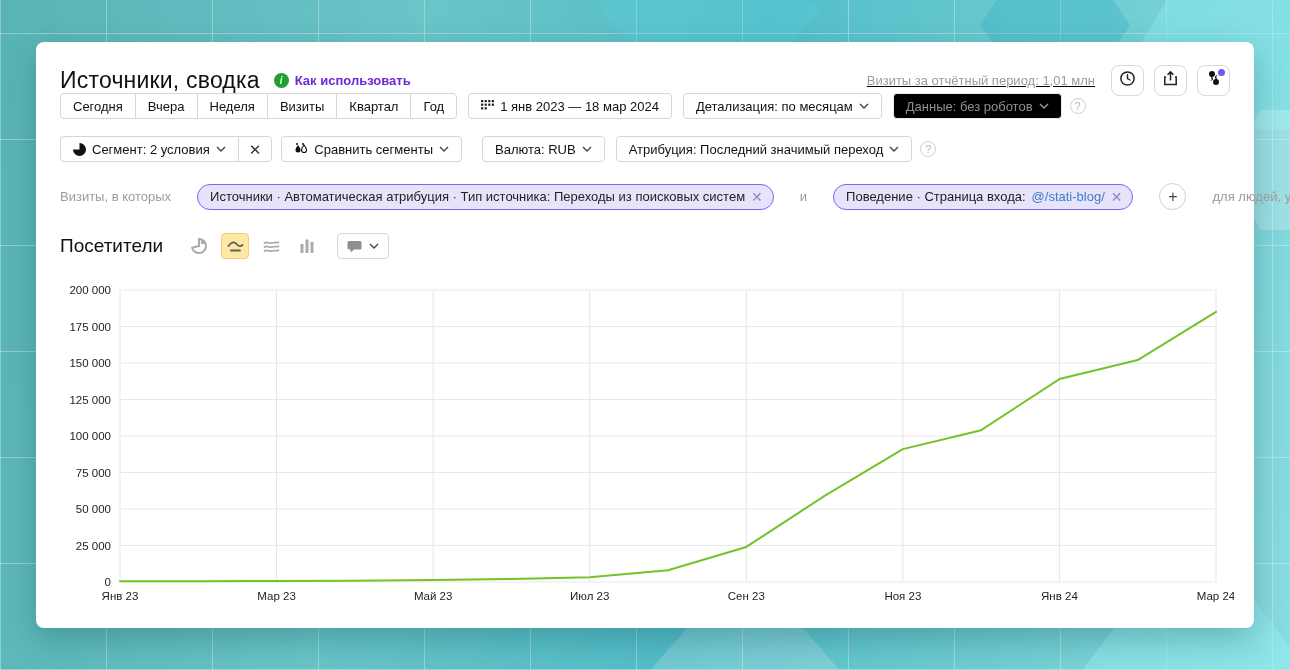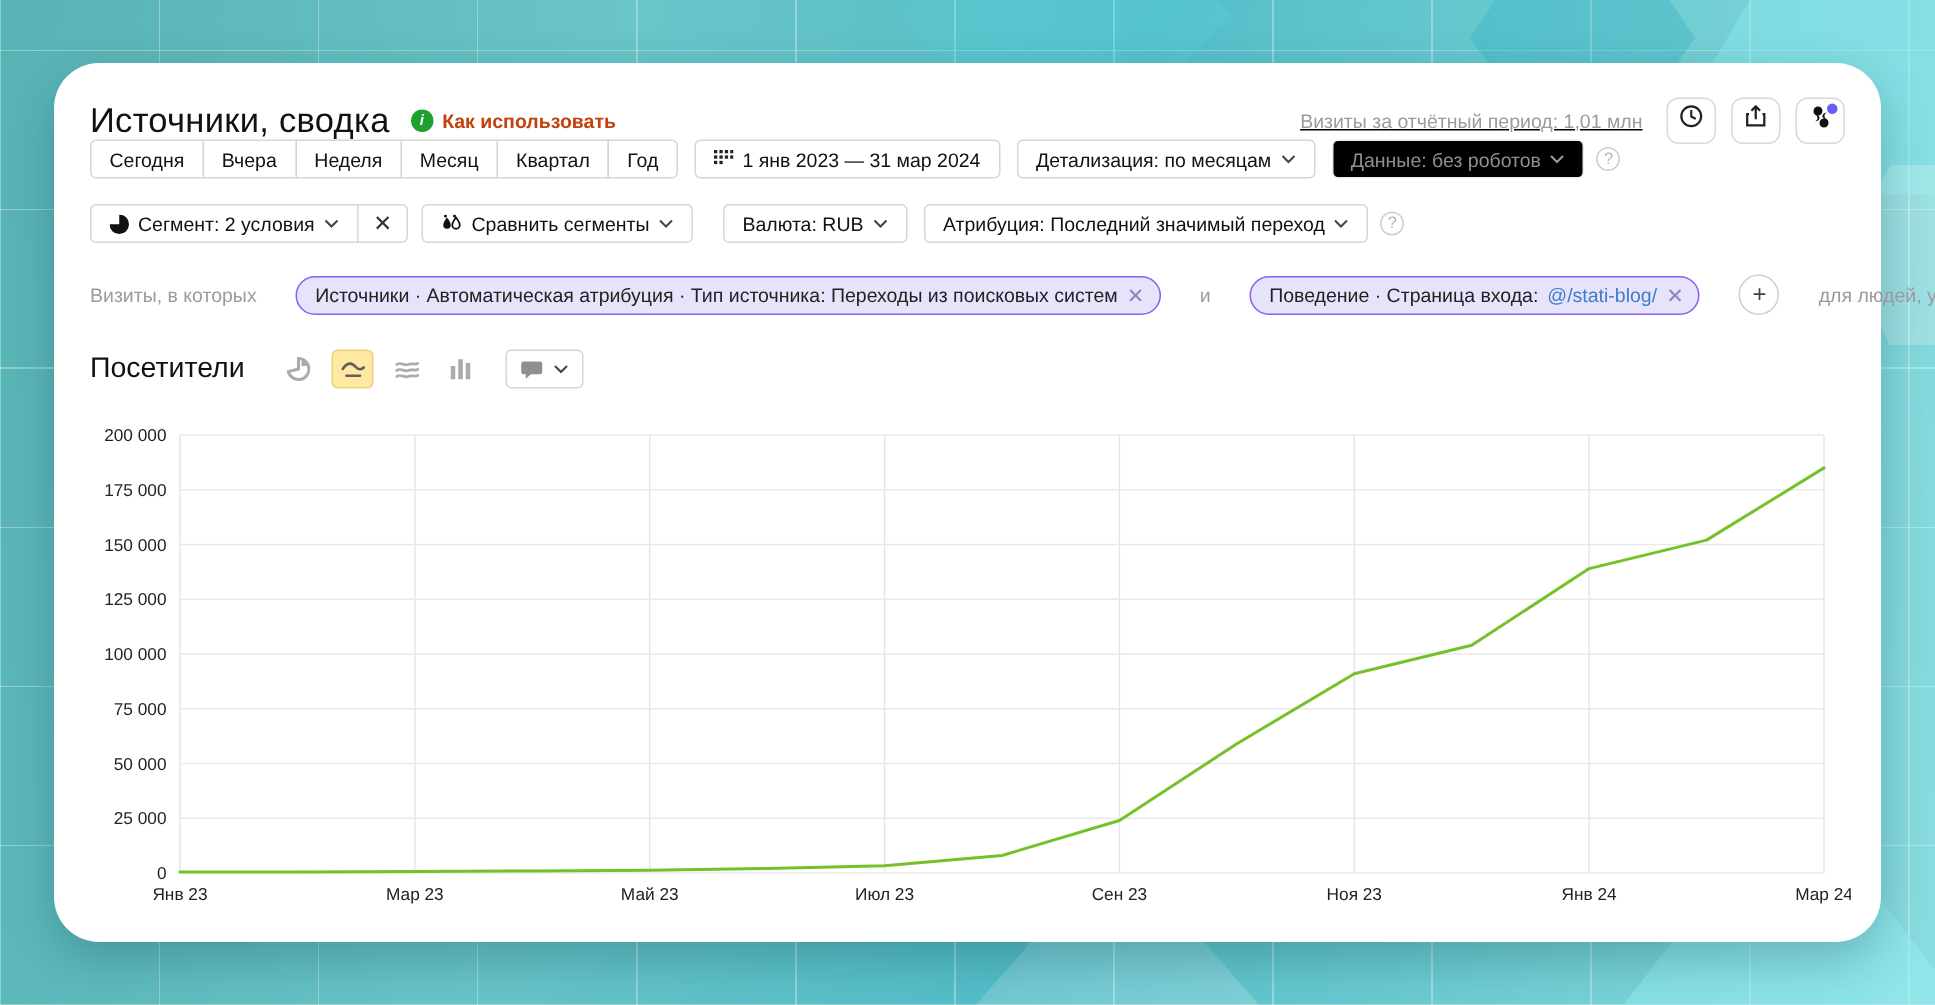--- a/index.html
+++ b/index.html
@@ -17,28 +17,28 @@
   .hex { position:absolute; clip-path:polygon(25% 0,75% 0,100% 50%,75% 100%,25% 100%,0 50%); }
   .hex1 { left:1140px; top:-40px; width:200px; height:170px; background:rgba(140,235,240,.45); }
   .hex2 { left:980px; top:-30px; width:150px; height:110px; background:rgba(40,170,190,.28); }
   .hex3 { left:1230px; top:110px; width:120px; height:120px; background:rgba(255,255,255,.22); }
   .hex4 { left:1080px; top:598px; width:230px; height:150px; background:rgba(150,238,242,.5); }
   .hex5 { left:640px; top:622px; width:210px; height:120px; background:rgba(255,255,255,.18); }
   .hex6 { left:600px; top:-50px; width:220px; height:120px; background:rgba(90,210,220,.3); }
 
   .card {
     position:absolute; left:36px; top:42px; width:1218px; height:586px;
-    background:#fff; border-radius:30px; box-shadow:0 12px 32px rgba(0,60,70,.28);
+    background:#fff; border-radius:8px; box-shadow:0 12px 32px rgba(0,60,70,.28);
   }
 
   
   .hdr { position:absolute; top:18px; left:24px; right:24px; height:40px; display:flex; align-items:center; }
   .title { font-size:23px; color:#111; letter-spacing:.2px; }
   .howto { display:flex; align-items:center; gap:6px; margin-left:14px; cursor:pointer; }
-  .howto-txt { color:#c2410c; font-size:13px; font-weight:bold; }
+  .howto-txt { color:#6d28d9; font-size:13px; font-weight:bold; }
   .info-dot { width:15px; height:15px; border-radius:50%; background:#1ea12e; color:#fff;
     font-size:10px; font-weight:bold; display:flex; align-items:center; justify-content:center; font-style:italic;}
   .hdr-right { margin-left:auto; display:flex; align-items:center; gap:10px;text-decoration:underline; }
   .visits-summary { color:#9b9b9b; font-size:13px; margin-right:6px; }
   .icon-btn { width:33px; height:31px; border:1px solid #d9d9d9; border-radius:8px; background:#fff;
     display:flex; align-items:center; justify-content:center; cursor:pointer; position:relative; }
 
   
   .row { position:absolute; left:24px; right:24px; display:flex; align-items:center; }
   .row1 { top:51px; } .row2 { top:94px; } .row3 { top:141px; }
@@ -127,21 +127,21 @@
         <span style="position:absolute; top:3px; right:4px; width:7px; height:7px; border-radius:50%; background:#6a5bf7;"></span>
       </span>
     </span>
   </div>
 
   <div class="row row1">
     <span class="seg">
       <button class="btn">Сегодня</button>
       <button class="btn">Вчера</button>
       <button class="btn">Неделя</button>
-      <button class="btn">Месяц</button>
+      <button class="btn">Визиты</button>
       <button class="btn">Квартал</button>
       <button class="btn">Год</button>
     </span>
     <span class="gap10"></span>
     <button class="btn">
       <span>
         <svg width="13" height="12" viewBox="0 0 13 12">
             <g fill="#222">
               <rect x="0" y="1" width="2.2" height="2.2"></rect>
               <rect x="3.6" y="1" width="2.2" height="2.2"></rect>
@@ -149,21 +149,21 @@
               <rect x="10.8" y="1" width="2.2" height="2.2"></rect>
               <rect x="0" y="4.6" width="2.2" height="2.2"></rect>
               <rect x="3.6" y="4.6" width="2.2" height="2.2"></rect>
               <rect x="7.2" y="4.6" width="2.2" height="2.2"></rect>
               <rect x="10.8" y="4.6" width="2.2" height="2.2"></rect>
               <rect x="0" y="8.2" width="2.2" height="2.2"></rect>
               <rect x="3.6" y="8.2" width="2.2" height="2.2"></rect>
             </g>
           </svg>
       </span>
-      <span>1 янв 2023 — 31 мар 2024</span>
+      <span>1 янв 2023 — 18 мар 2024</span>
     </button>
     <span class="gap10"></span>
     <button class="btn">
       <span>Детализация: по месяцам</span>
       <svg width="10" height="6" viewBox="0 0 10 6">
           <path d="M1 1 L5 5 L9 1" stroke="#444" stroke-width="1.4" fill="none"></path>
         </svg>
     </button>
     <span class="gap10"></span>
     <button class="btn gray">

